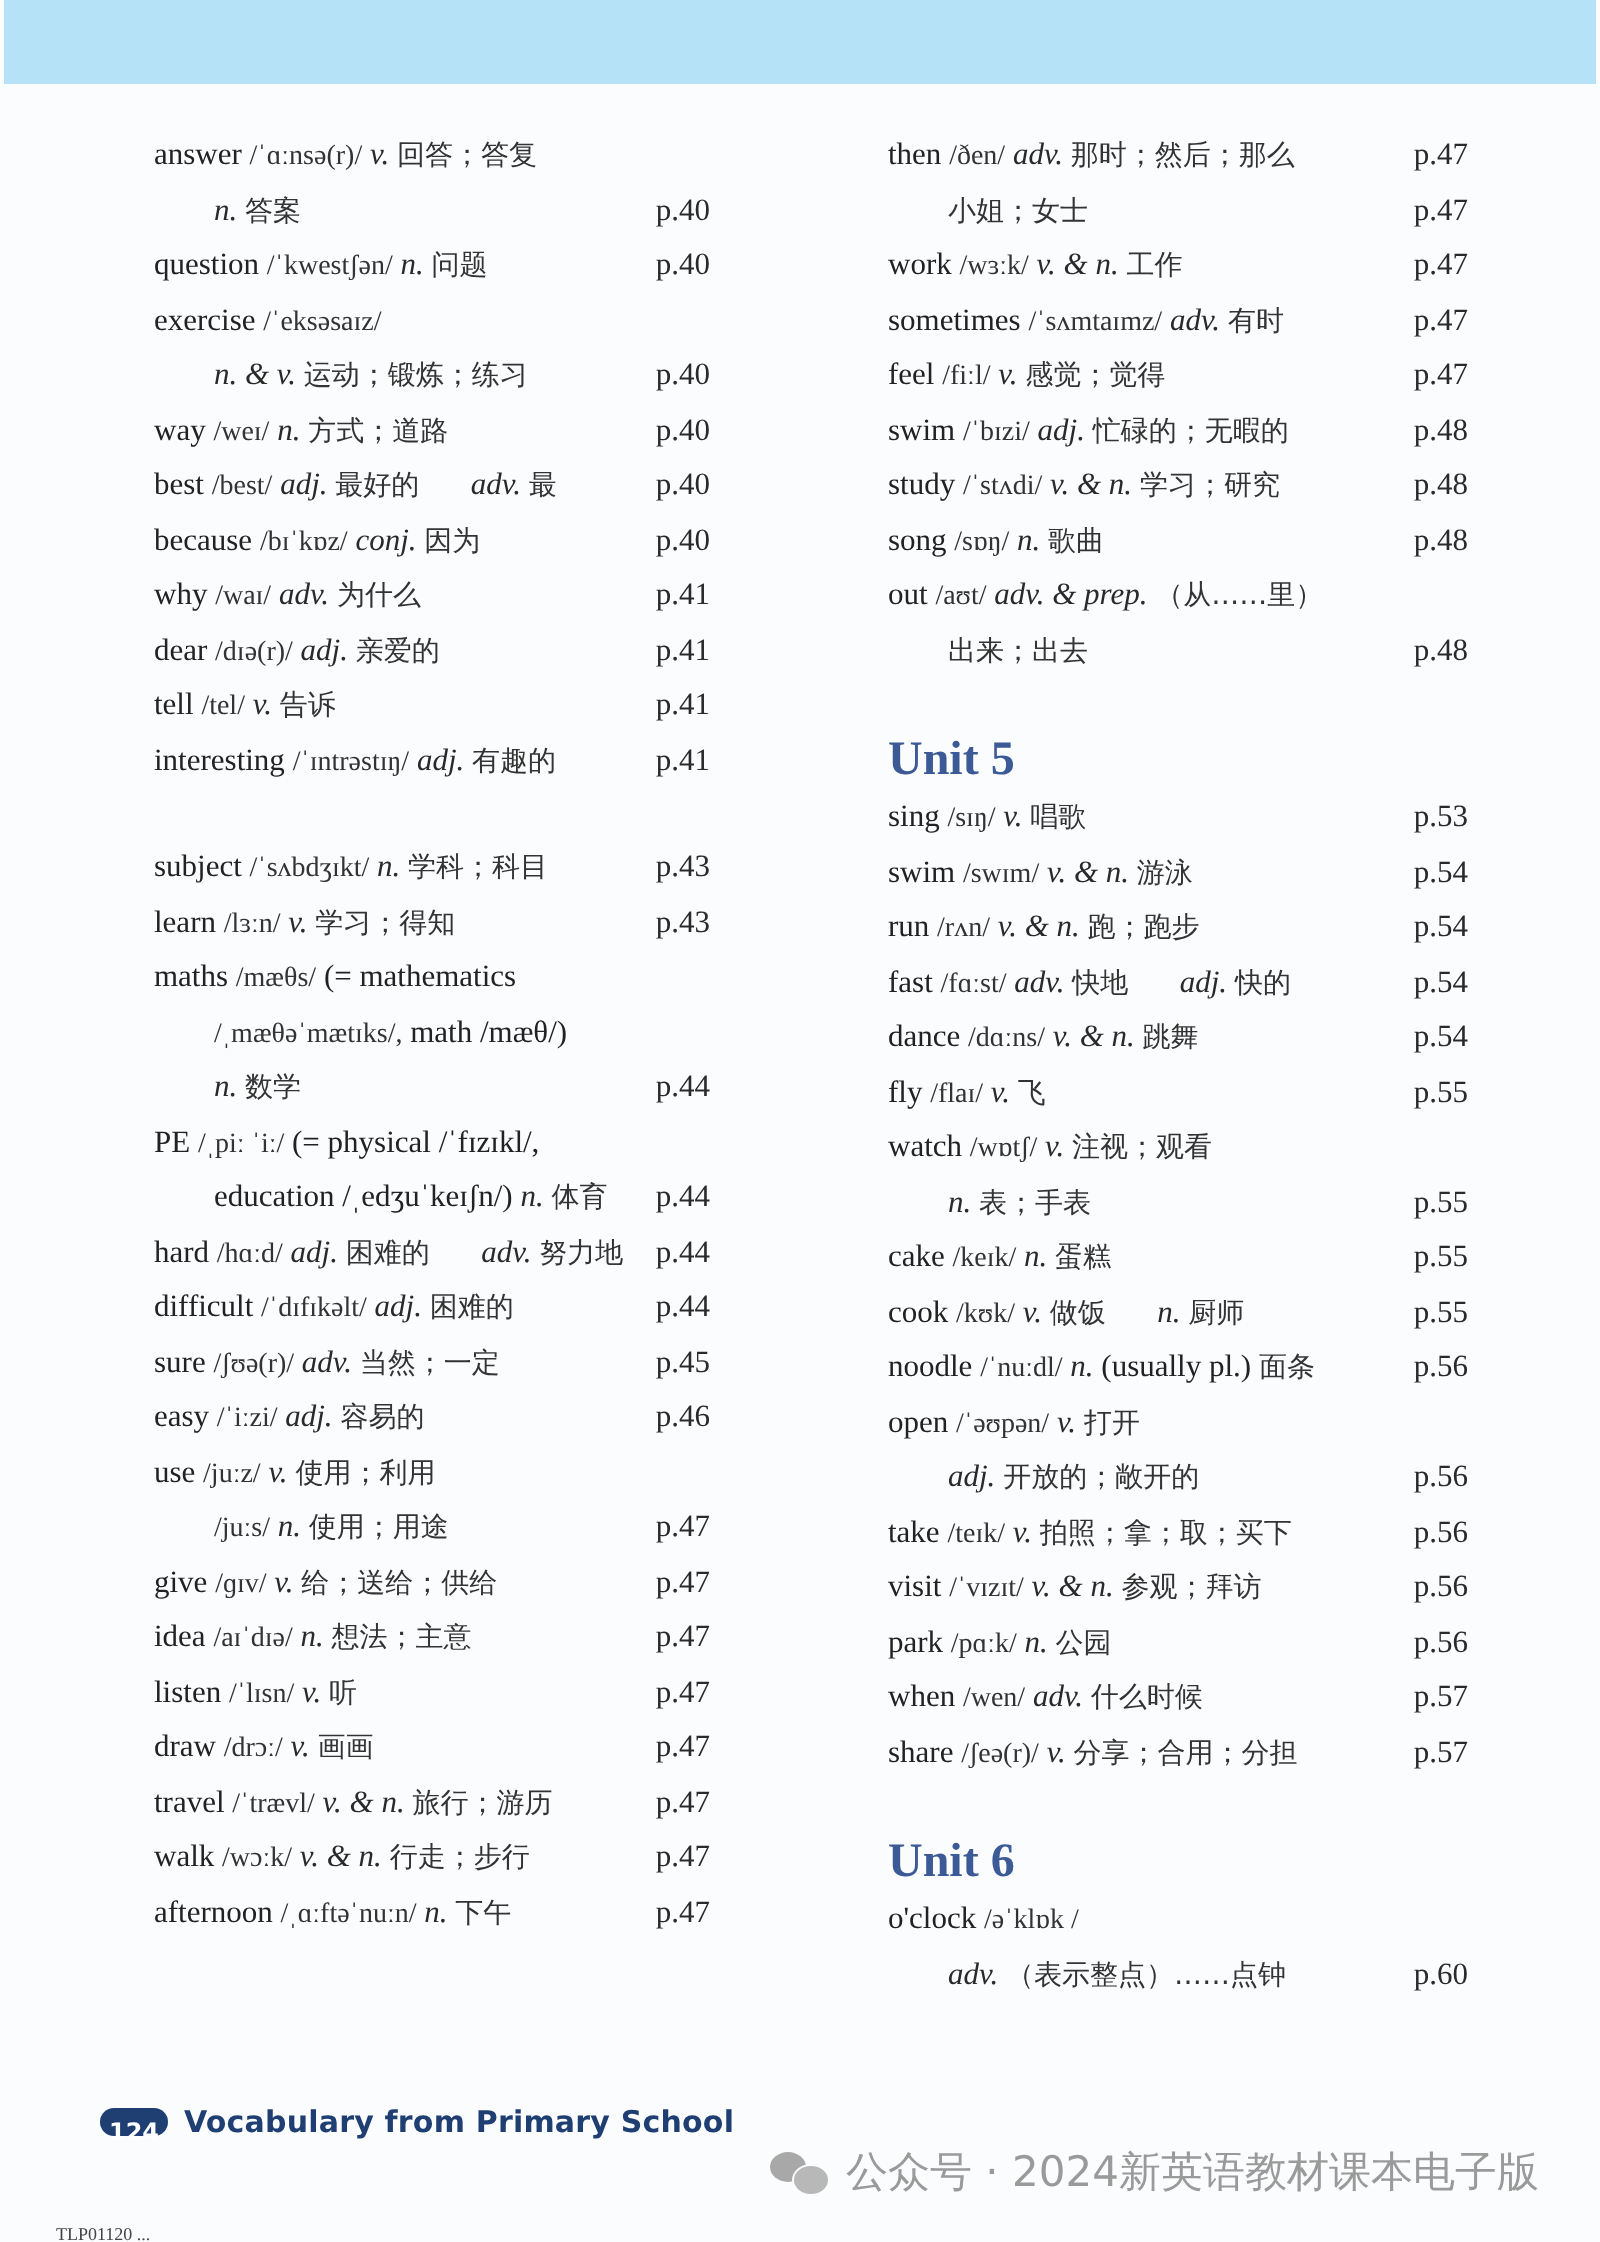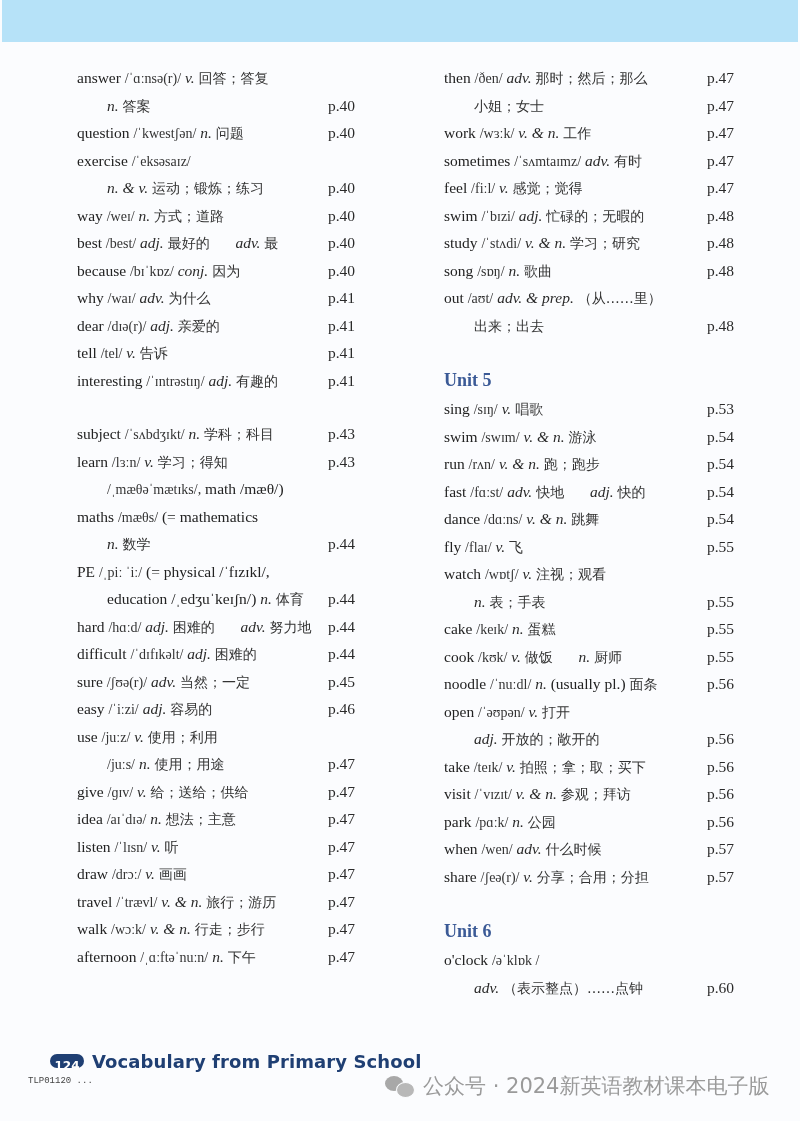--- a/index.html
+++ b/index.html
@@ -22,46 +22,46 @@
   }
   .row.indent .text { padding-left:30px; }
   .row .page { position:absolute; right:0; top:0; }
   .col.left .row .page { right:12px; }
   .word { color:#222; }
   .phon { font-size:14px; color:#333; }
   .pos { font-style:italic; }
   .zh { font-family:"DejaVu Sans",sans-serif; font-size:14px; color:#333; }
   .unit-gap { height:26px; }
   .unit-title {
-    height:30px; line-height:30px; font-size:18px; font-weight:bold;
+    height:30px; line-height:30px; font-size:24px; font-weight:bold;
     color:#3b5a96;
   }
   .footer {
     position:absolute; left:50px; top:1048px; height:26px;
     display:flex; align-items:center;
   }
   .badge {
     background:#1f3f73; color:#fff; border-radius:13px;
     width:34px; height:14px; line-height:24px; text-align:center;
     font-family:"DejaVu Sans",sans-serif; font-size:12px; font-weight:bold;
   }
   .footer-label {
-    margin-left:8px; font-family:"DejaVu Sans",sans-serif; font-size:18px;
+    margin-left:8px; font-family:"DejaVu Sans",sans-serif; font-size:15px;
     color:#1f3f73; font-weight:bold; letter-spacing:0.1px;
   }
   .watermark {
     position:absolute; left:385px; top:1072px;
     display:flex; align-items:center; color:#9a9a9a;
     font-family:"DejaVu Sans",sans-serif; font-size:21px;
   }
   .wm-icon { width:30px; height:24px; position:relative; margin-right:8px; }
   .wm-icon .b1 { position:absolute; left:0; top:2px; width:18px; height:15px; background:#a8a8a8; border-radius:50%; }
   .wm-icon .b2 { position:absolute; left:11px; top:8px; width:17px; height:14px; background:#b8b8b8; border-radius:50%; border:1px solid #fbfcfe; }
   .bottom-code {
-    position:absolute; left:28px; top:1076px; font-family:Liberation Mono, monospace;
+    position:absolute; left:28px; top:1112px; font-family:Liberation Serif, serif;
     font-size:9px; color:#444;
   }
 </style>
 </head>
 <body>
 
 <div class="top-band"></div>
 
 <div class="col left" id="col-left">
     <div class="row"><span class="text"><span class="word">answer</span> <span class="phon">/ˈɑːnsə(r)/</span> <span class="pos">v.</span> <span class="zh">回答；答复</span></span></div>
@@ -72,22 +72,22 @@
     <div class="row"><span class="text"><span class="word">way</span> <span class="phon">/weɪ/</span> <span class="pos">n.</span> <span class="zh">方式；道路</span></span><span class="page">p.40</span></div>
     <div class="row"><span class="text"><span class="word">best</span> <span class="phon">/best/</span> <span class="pos">adj.</span> <span class="zh">最好的</span> <span style="display: inline-block; width: 18px;"></span> <span class="pos">adv.</span> <span class="zh">最</span></span><span class="page">p.40</span></div>
     <div class="row"><span class="text"><span class="word">because</span> <span class="phon">/bɪˈkɒz/</span> <span class="pos">conj.</span> <span class="zh">因为</span></span><span class="page">p.40</span></div>
     <div class="row"><span class="text"><span class="word">why</span> <span class="phon">/waɪ/</span> <span class="pos">adv.</span> <span class="zh">为什么</span></span><span class="page">p.41</span></div>
     <div class="row"><span class="text"><span class="word">dear</span> <span class="phon">/dɪə(r)/</span> <span class="pos">adj.</span> <span class="zh">亲爱的</span></span><span class="page">p.41</span></div>
     <div class="row"><span class="text"><span class="word">tell</span> <span class="phon">/tel/</span> <span class="pos">v.</span> <span class="zh">告诉</span></span><span class="page">p.41</span></div>
     <div class="row"><span class="text"><span class="word">interesting</span> <span class="phon">/ˈɪntrəstɪŋ/</span> <span class="pos">adj.</span> <span class="zh">有趣的</span></span><span class="page">p.41</span></div>
     <div class="unit-gap"></div>
     <div class="row"><span class="text"><span class="word">subject</span> <span class="phon">/ˈsʌbdʒɪkt/</span> <span class="pos">n.</span> <span class="zh">学科；科目</span></span><span class="page">p.43</span></div>
     <div class="row"><span class="text"><span class="word">learn</span> <span class="phon">/lɜːn/</span> <span class="pos">v.</span> <span class="zh">学习；得知</span></span><span class="page">p.43</span></div>
+    <div class="row"><span class="text"><span class="word">maths</span> <span class="phon">/mæθs/</span> <span class="word">(= mathematics</span></span></div>
     <div class="row indent"><span class="text"><span class="phon">/ˌmæθəˈmætɪks/,</span> <span class="word">math /mæθ/)</span></span></div>
-    <div class="row"><span class="text"><span class="word">maths</span> <span class="phon">/mæθs/</span> <span class="word">(= mathematics</span></span></div>
     <div class="row indent"><span class="text"><span class="pos">n.</span> <span class="zh">数学</span></span><span class="page">p.44</span></div>
     <div class="row"><span class="text"><span class="word">PE</span> <span class="phon">/ˌpiː ˈiː/</span> <span class="word">(= physical /ˈfɪzɪkl/,</span></span></div>
     <div class="row indent"><span class="text"><span class="word">education /ˌedʒuˈkeɪʃn/)</span> <span class="pos">n.</span> <span class="zh">体育</span></span><span class="page">p.44</span></div>
     <div class="row"><span class="text"><span class="word">hard</span> <span class="phon">/hɑːd/</span> <span class="pos">adj.</span> <span class="zh">困难的</span> <span style="display: inline-block; width: 18px;"></span> <span class="pos">adv.</span> <span class="zh">努力地</span></span><span class="page">p.44</span></div>
     <div class="row"><span class="text"><span class="word">difficult</span> <span class="phon">/ˈdɪfɪkəlt/</span> <span class="pos">adj.</span> <span class="zh">困难的</span></span><span class="page">p.44</span></div>
     <div class="row"><span class="text"><span class="word">sure</span> <span class="phon">/ʃʊə(r)/</span> <span class="pos">adv.</span> <span class="zh">当然；一定</span></span><span class="page">p.45</span></div>
     <div class="row"><span class="text"><span class="word">easy</span> <span class="phon">/ˈiːzi/</span> <span class="pos">adj.</span> <span class="zh">容易的</span></span><span class="page">p.46</span></div>
     <div class="row"><span class="text"><span class="word">use</span> <span class="phon">/juːz/</span> <span class="pos">v.</span> <span class="zh">使用；利用</span></span></div>
     <div class="row indent"><span class="text"><span class="phon">/juːs/</span> <span class="pos">n.</span> <span class="zh">使用；用途</span></span><span class="page">p.47</span></div>
     <div class="row"><span class="text"><span class="word">give</span> <span class="phon">/ɡɪv/</span> <span class="pos">v.</span> <span class="zh">给；送给；供给</span></span><span class="page">p.47</span></div>

